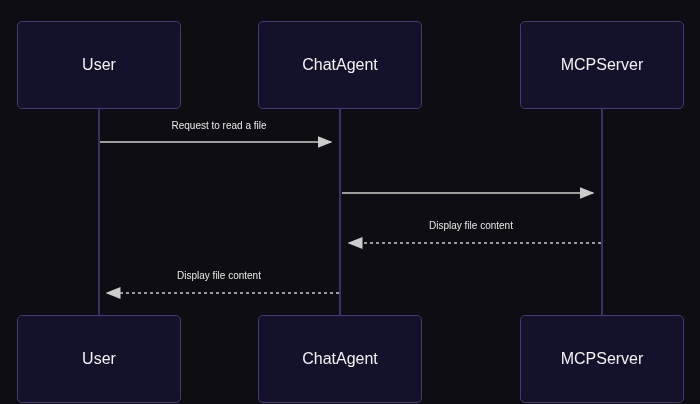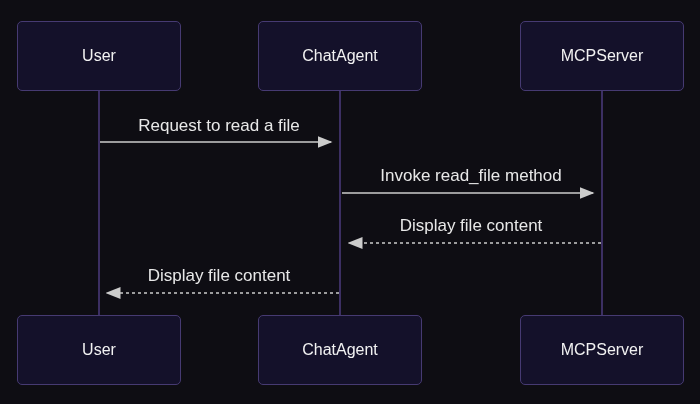--- a/index.html
+++ b/index.html
@@ -17,21 +17,21 @@
   }
   .arrows-layer {
     position: absolute;
     inset: 0;
     width: 700px;
     height: 404px;
   }
   .actor-box {
     position: absolute;
     width: 164px;
-    height: 70px;
+    height: 88px;
     box-sizing: border-box;
     background: #14112a;
     border: 1px solid #463a72;
     border-radius: 5px;
     display: flex;
     align-items: center;
     justify-content: center;
     color: #f2f2f2;
     font-size: 16px;
     z-index: 2;
@@ -41,21 +41,21 @@
     width: 2px;
     top: 91px;
     height: 224px;
     background: #3c2f63;
     z-index: 1;
   }
   .msg-label {
     position: absolute;
     transform: translateX(-50%);
     color: #e8e8e8;
-    font-size: 17px;
+    font-size: 10px;
     line-height: 18px;
     white-space: nowrap;
     z-index: 3;
   }
   
   .pos-user-top  { left: 17px;  top: 21px; }
   .pos-chat-top  { left: 258px; top: 21px; }
   .pos-mcp-top   { left: 520px; top: 21px; }
   .pos-user-bot  { left: 17px;  top: 315px; }
   .pos-chat-bot  { left: 258px; top: 315px; }
@@ -103,17 +103,16 @@
     <span>User</span>
   </div>
   <div class="actor-box pos-chat-bot">
     <span>ChatAgent</span>
   </div>
   <div class="actor-box pos-mcp-bot">
     <span>MCPServer</span>
   </div>
 
   <div class="msg-label lbl-1">Request to read a file</div>
-  <div class="msg-label lbl-2">Invoke read_file method</div>
   <div class="msg-label lbl-3">Display file content</div>
   <div class="msg-label lbl-4">Display file content</div>
 
 </div>
 
 </body></html>

